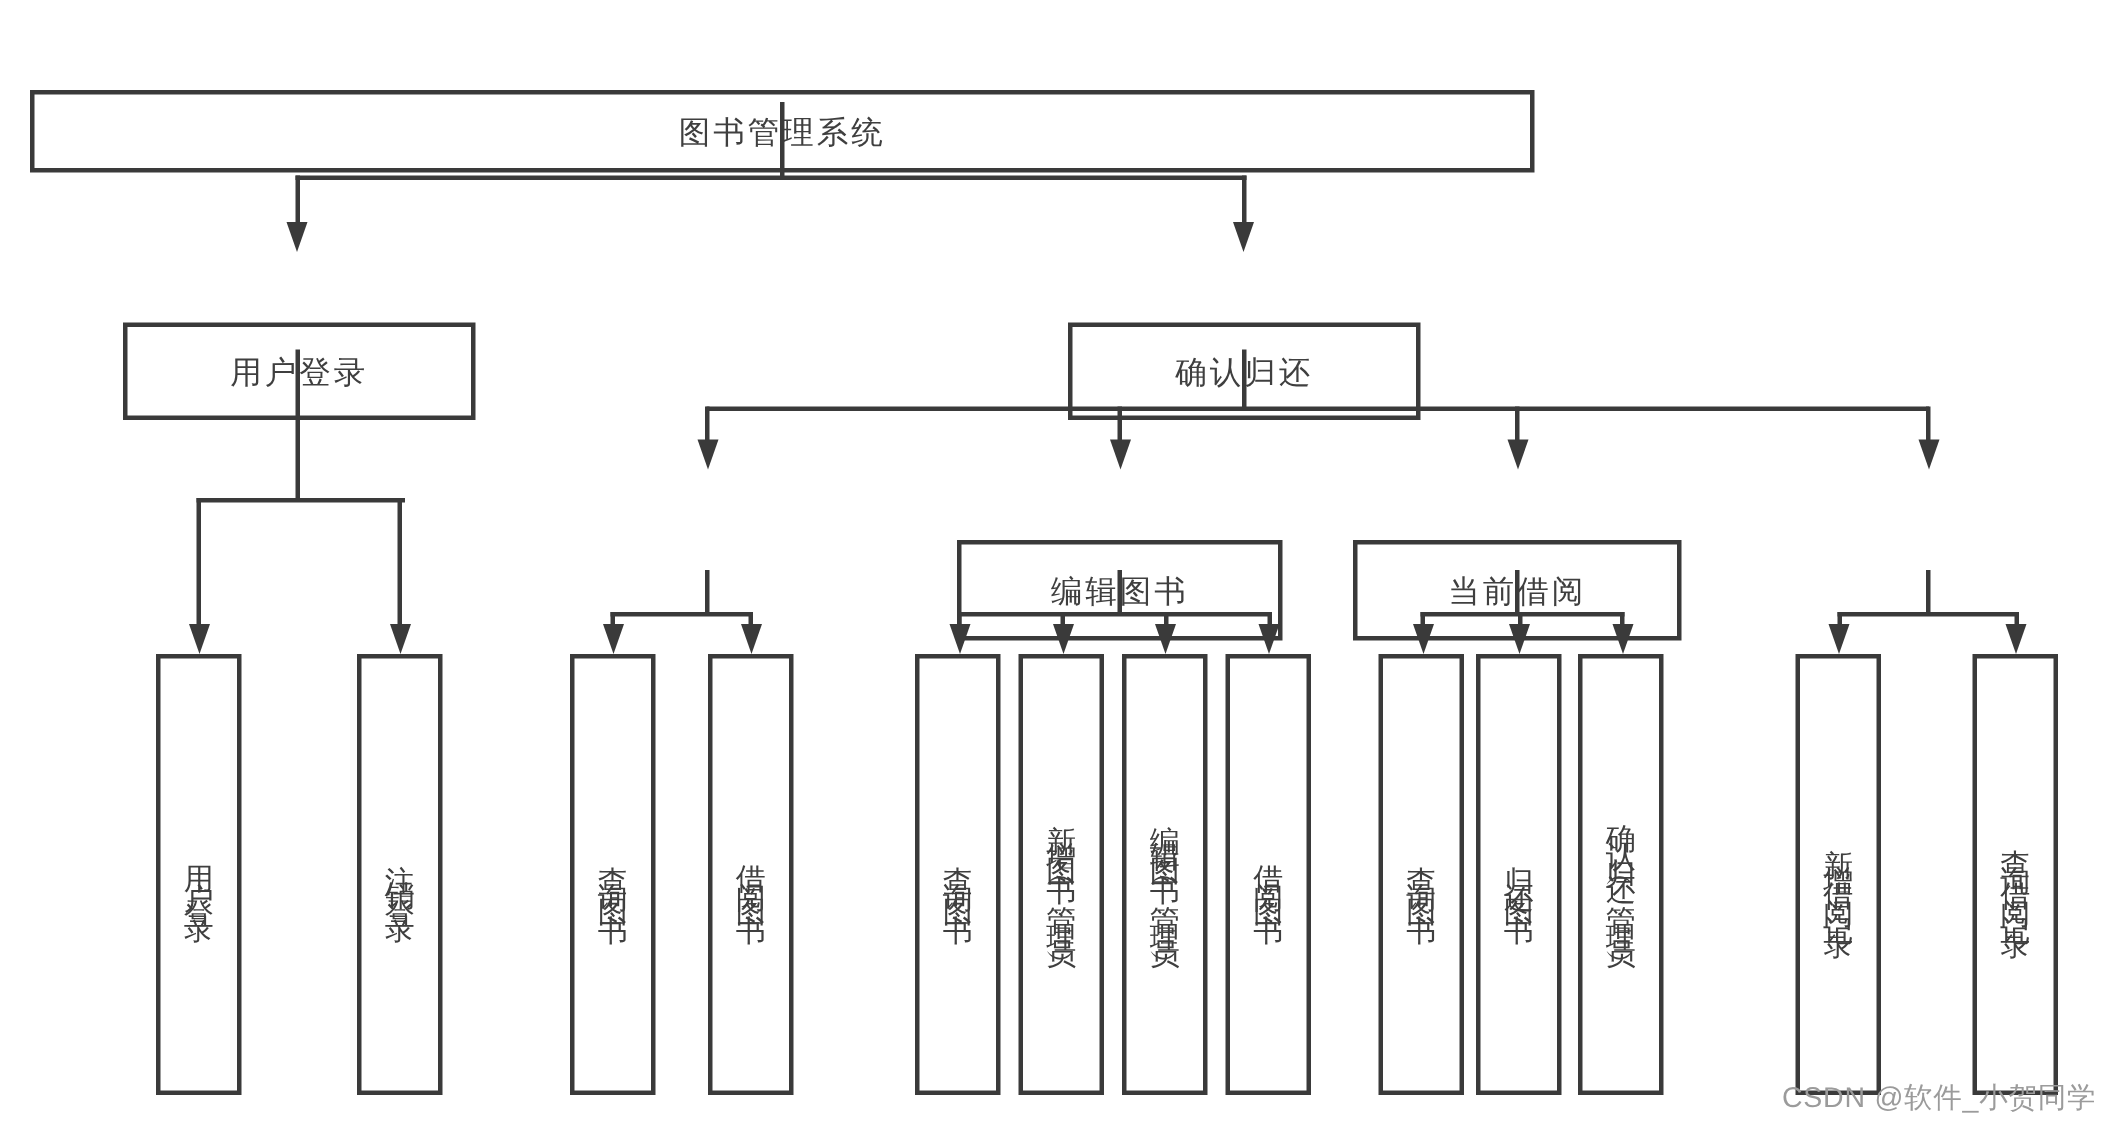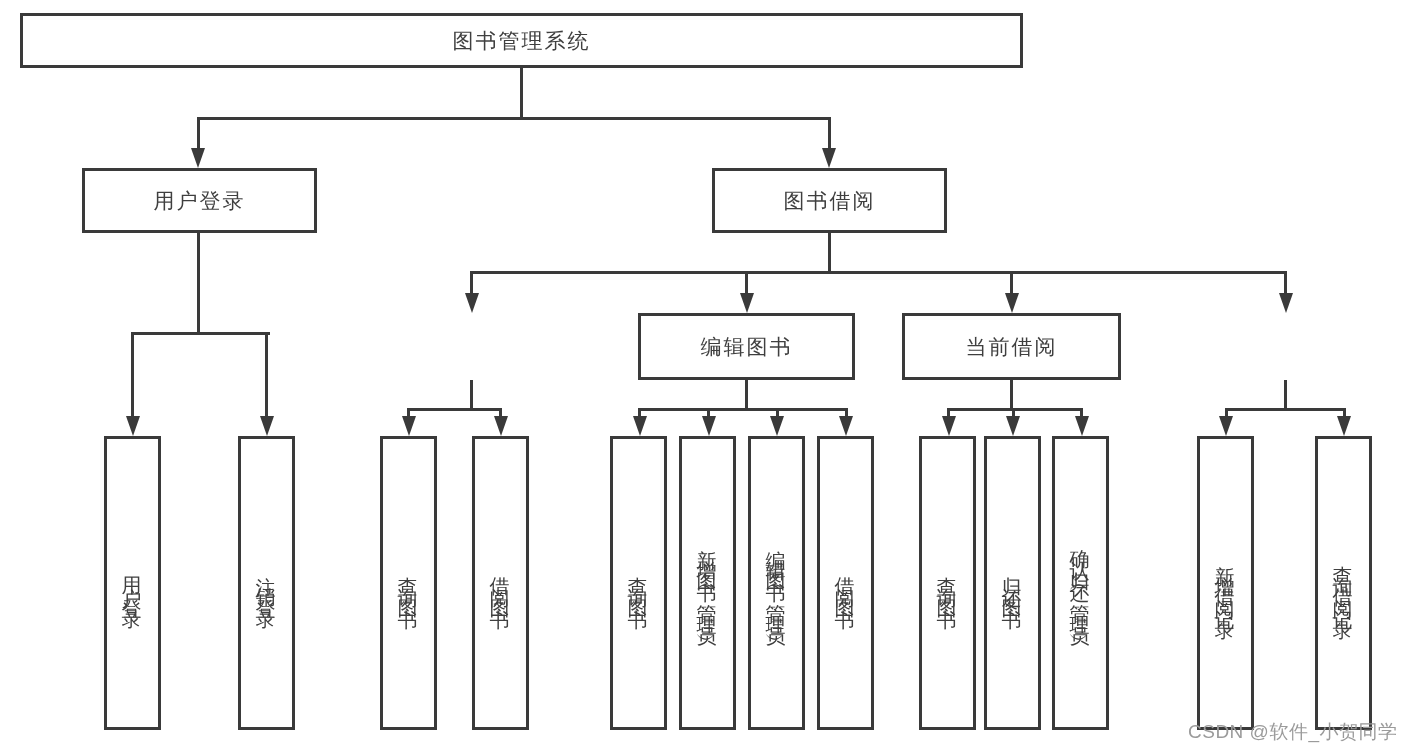--- a/index.html
+++ b/index.html
@@ -15,21 +15,21 @@
     overflow:hidden;
   }
   .box{
     position:absolute;
     border:3px solid var(--line);
     background:#ffffff;
     box-sizing:border-box;
     display:flex;align-items:center;justify-content:center;
     color:var(--text);
   }
-  .hbox{font-size:21px;letter-spacing:2px;font-weight:400;}
+  .hbox{font-size:21px;letter-spacing:2px;font-weight:400;margin-top:47px;}
   .vbox{
     writing-mode:vertical-rl;
     text-orientation:mixed;
     font-size:20px;
     letter-spacing:11px;
     font-weight:400;
   }
   .vline{position:absolute;width:3px;background:var(--line);}
   .hline{position:absolute;height:3px;background:var(--line);}
   .arrow{
@@ -61,21 +61,21 @@
   <div class="hline" style="left:197px;top:117px;width:634px"></div>
   <div class="vline" style="left:197px;top:117px;height:33px"></div>
   <div class="arrow" style="left:191px;top:148px"></div>
   <div class="vline" style="left:828px;top:117px;height:33px"></div>
   <div class="arrow" style="left:822px;top:148px"></div>
 
   <div class="box hbox" style="left:82px;top:168px;width:235px;height:65px">
     <span>用户登录</span>
   </div>
   <div class="box hbox" style="left:712px;top:168px;width:235px;height:65px">
-    <span>图书借阅</span>
+    <span>确认归还</span>
   </div>
 
   <div class="vline" style="left:197px;top:233px;height:101px"></div>
   <div class="hline" style="left:131px;top:332px;width:139px"></div>
   <div class="vline" style="left:131px;top:332px;height:86px"></div>
   <div class="arrow" style="left:126px;top:416px"></div>
   <div class="vline" style="left:265px;top:332px;height:86px"></div>
   <div class="arrow" style="left:260px;top:416px"></div>
 
   <div class="vline" style="left:828px;top:233px;height:41px"></div>

